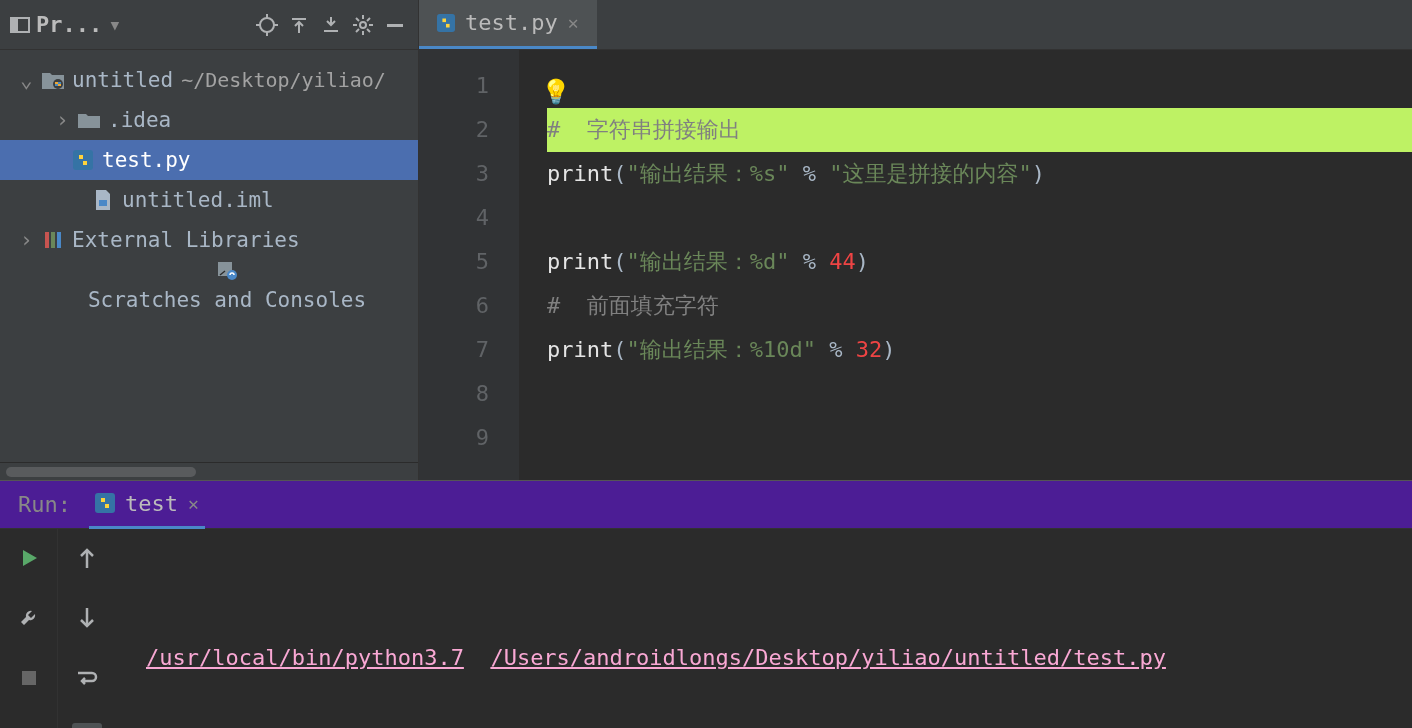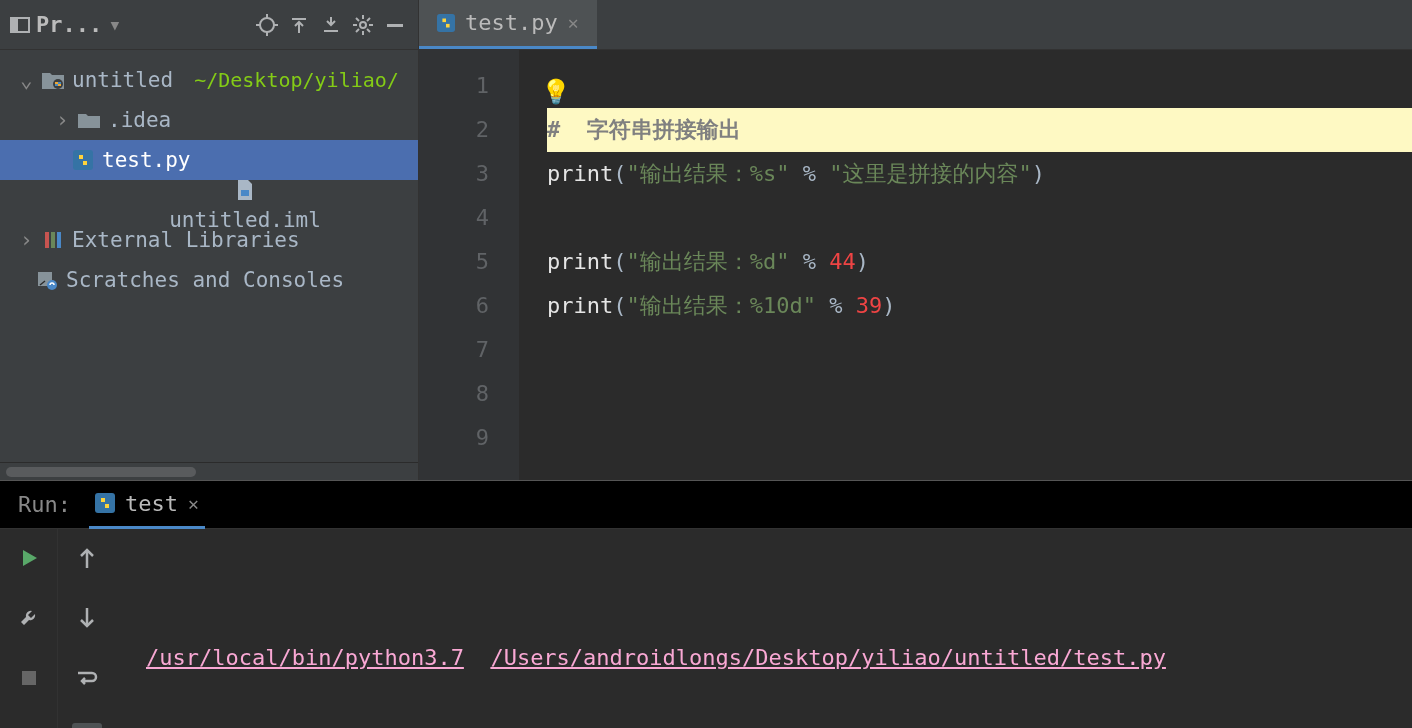--- a/index.html
+++ b/index.html
@@ -10,48 +10,48 @@
 .side-toolbar { height:50px; display:flex; align-items:center; padding:0 10px; gap:6px; border-bottom:1px solid #323232; }
 .side-toolbar .title { display:flex; align-items:center; gap:6px; font-size:22px; font-weight:bold; color:#bbb; }
 .side-toolbar .grow { flex:1; }
 .tb-icon { width:26px; height:26px; display:flex; align-items:center; justify-content:center; color:#afb1b3; cursor:pointer; }
 
 .tree { flex:1; font-size:21px; padding-top:10px; overflow:hidden; }
 .tree-row { display:flex; align-items:center; height:40px; padding-left:20px; gap:8px; white-space:nowrap; cursor:pointer; }
 .tree-row.selected { background:#4b6eaf; color:#fff; }
 .tree-row .arrow { width:14px; color:#888; }
 .tree-row .icon { width:22px; display:flex; align-items:center; justify-content:center; }
-.tree-row .path { color:#84cc16; font-size:20px;margin-left:13px; }
+.tree-row .path { color:#a3a3a3; font-size:20px; }
 .tree-row.bold .name { font-weight:normal; }
 
 .scroll-track { height:18px; background:#3c3f41; border-top:1px solid #2b2b2b; position:relative; }
 .scroll-thumb { position:absolute; left:6px; top:4px; width:190px; height:10px; background:#595b5d; border-radius:5px; }
 
 .editor { flex:1; display:flex; flex-direction:column; background:#2b2b2b; }
 .tabbar { height:50px; display:flex; align-items:flex-end; background:#3c3f41; border-bottom:1px solid #323232; }
 .tab { height:50px; display:flex; align-items:center; gap:10px; padding:0 18px; background:#4e5254; font-size:22px; color:#bbb; border-bottom:3px solid #4a88c7; cursor:pointer; }
 .tab .close { color:#888; font-size:18px; }
 
 .code { flex:1; display:flex; font-size:22px; line-height:44px; }
 .gutter { width:100px; background:#313335; color:#606366; text-align:right; padding:14px 30px 0 0; }
 .gutter div { height:44px; }
 .code-body { flex:1; padding:14px 0 0 28px; position:relative; }
 .code-body .line { height:44px; white-space:pre; }
-.caret-line { background:#fef9c3;font-weight:bold; }
+.caret-line { background:#bef264; }
 .bulb { position:absolute; left:22px; top:20px; color:#f0a732; font-size:24px; }
 
 .c-comment { color:#808080; }
 .c-fn { color:#e5e5e5; }
 .c-str { color:#6a8759; }
 .c-op { color:#a9b7c6; }
 .c-num { color:#ef4444; }
 .c-paren { color:#a9b7c6; }
 
 .bottom { height:248px; display:flex; flex-direction:column; border-top:1px solid #555; background:#2b2b2b; }
-.run-tabbar { height:48px; display:flex; align-items:center; background:#000000; border-bottom:1px solid #323232; padding-left:18px; gap:18px; font-size:22px; }
+.run-tabbar { height:48px; display:flex; align-items:center; background:#4c1d95; border-bottom:1px solid #323232; padding-left:18px; gap:18px; font-size:22px; }
 .run-label { color:#888; }
 .run-tab { display:flex; align-items:center; gap:10px; color:#bbb; padding:0 6px; border-bottom:3px solid #4a88c7; height:48px; cursor:pointer; }
 .run-tab .close { color:#888; font-size:18px; }
 
 .run-body { flex:1; display:flex; }
 .run-col { width:58px; display:flex; flex-direction:column; align-items:center; padding-top:14px; gap:30px; }
 .run-col.border { border-right:1px solid #323232; }
 .run-btn { width:30px; height:30px; display:flex; align-items:center; justify-content:center; color:#afb1b3; cursor:pointer; }
 .run-btn.green { color:#59a869; }
 .run-btn.stop { color:#666; }
@@ -153,21 +153,21 @@
         <span class="icon">
           <svg width="20" height="20" viewBox="0 0 20 20">
               <rect width="20" height="20" rx="3" fill="#3573a5"></rect>
               <path d="M6 5 h4 v4 h-4 z" fill="#ffd43b"></path>
               <path d="M10 11 h4 v4 h-4 z" fill="#ffd43b"></path>
             </svg>
         </span>
         <span class="name">test.py</span>
       </div>
 
-      <div class="tree-row" style="padding-left:72px;flex-direction:column;">
+      <div class="tree-row" style="padding-left:92px;">
         <span class="icon">
           <svg width="18" height="20" viewBox="0 0 18 20">
               <path d="M2 0 h10 l4 4 v16 h-14 z" fill="#a9b7c6"></path>
               <rect x="5" y="10" width="8" height="6" fill="#4a88c7"></rect>
             </svg>
         </span>
         <span class="name">untitled.iml</span>
       </div>
 
       <div class="tree-row" style="padding-left:20px;">
@@ -175,21 +175,21 @@
         <span class="icon">
           <svg width="20" height="20" viewBox="0 0 20 20">
               <rect x="2" y="2" width="4" height="16" fill="#c75450"></rect>
               <rect x="8" y="2" width="4" height="16" fill="#6a8759"></rect>
               <rect x="14" y="2" width="4" height="16" fill="#4a88c7"></rect>
             </svg>
         </span>
         <span class="name">External Libraries</span>
       </div>
 
-      <div class="tree-row" style="padding-left:36px;">
+      <div class="tree-row" style="padding-left:36px;flex-direction:column;">
         <span class="icon">
           <svg width="22" height="20" viewBox="0 0 22 20">
               <rect x="2" y="2" width="14" height="14" fill="#87939a"></rect>
               <polyline points="4,15 9,11" stroke="#2b2b2b" stroke-width="1.5" fill="none"></polyline>
               <circle cx="16" cy="15" r="5" fill="#4a88c7"></circle>
               <path d="M14 15 a2 2 0 0 1 4 0" fill="none" stroke="#fff" stroke-width="1.5"></path>
             </svg>
         </span>
         <span class="name">Scratches and Consoles</span>
       </div>
@@ -227,21 +227,22 @@
           <div>8</div>
           <div>9</div>
         </div>
       <div class="code-body" id="codebody">
         <span class="bulb">💡</span>
       <div class="line"></div>
           <div class="line caret-line"><span class="c-comment">#  字符串拼接输出</span></div>
           <div class="line"><span class="c-fn">print</span><span class="c-paren">(</span><span class="c-str">"输出结果：%s"</span><span class="c-op"> % </span><span class="c-str">"这里是拼接的内容"</span><span class="c-paren">)</span></div>
           <div class="line"></div>
           <div class="line"><span class="c-fn">print</span><span class="c-paren">(</span><span class="c-str">"输出结果：%d"</span><span class="c-op"> % </span><span class="c-num">44</span><span class="c-paren">)</span></div>
-          <div class="line"><span class="c-fn">print</span><span class="c-paren">(</span><span class="c-str">"输出结果：%10d"</span><span class="c-op"> % </span><span class="c-num">39</span><span class="c-paren">)</span></div>
+          <div class="line"><span class="c-comment">#  前面填充字符</span></div>
+          <div class="line"><span class="c-fn">print</span><span class="c-paren">(</span><span class="c-str">"输出结果：%10d"</span><span class="c-op"> % </span><span class="c-num">32</span><span class="c-paren">)</span></div>
           <div class="line"></div>
         </div>
     </div>
   </div>
 </div>
 
 <div class="bottom">
   <div class="run-tabbar">
     <span class="run-label">Run:</span>
     <div class="run-tab">

